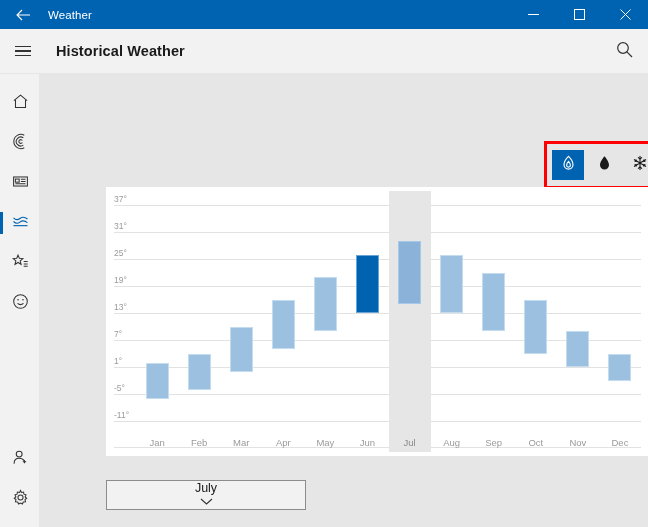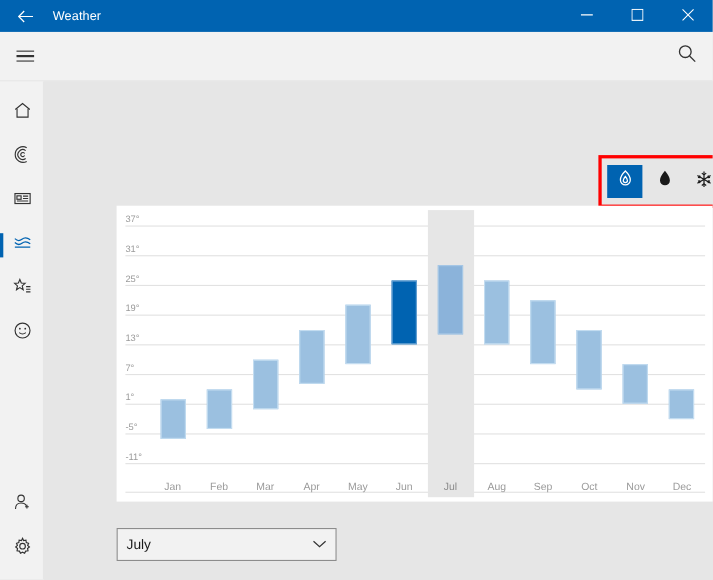--- a/index.html
+++ b/index.html
@@ -146,21 +146,21 @@
   }
 
   
   .bottom { position: absolute; left: 66px; top: 400px; right: 0; }
   .field-label { font-size: 11.5px; color: #333333; }
   .select-box {
     margin-top: 6px;
     width: 200px; height: 30px;
     background: #f2f2f2; border: 1px solid #8c8c8c;
     display: flex; align-items: center;
-    padding: 0 8px; font-size: 12.5px; color: #1a1a1a;
+    padding: 0 8px; font-size: 12.5px; color: #1a1a1a; flex-direction: column;
   }
   .select-box .val { flex: 1; }
 </style>
 </head>
 <body>
 
 <div class="titlebar">
   <div class="tb-back">
     <span>
       <svg width="15" height="12" viewBox="0 0 15 12" fill="none" stroke="#ffffff" stroke-width="1.1">
@@ -194,20 +194,21 @@
 </div>
 
 <div class="header">
   <div class="hamburger">
     <span style="display:flex;flex-direction:column;gap:3px;">
       <i></i>
         <i></i>
         <i></i>
     </span>
   </div>
+  <div class="header-title">Historical Weather</div>
   <div class="header-spacer"></div>
   <div class="search-btn">
     <span>
       <svg width="17" height="17" viewBox="0 0 17 17" fill="none" stroke="#333333" stroke-width="1.2">
         <circle cx="7" cy="7" r="5.3"></circle>
           <path d="M10.9 10.9 L16 16"></path>
       </svg>
     </span>
   </div>
 </div>

